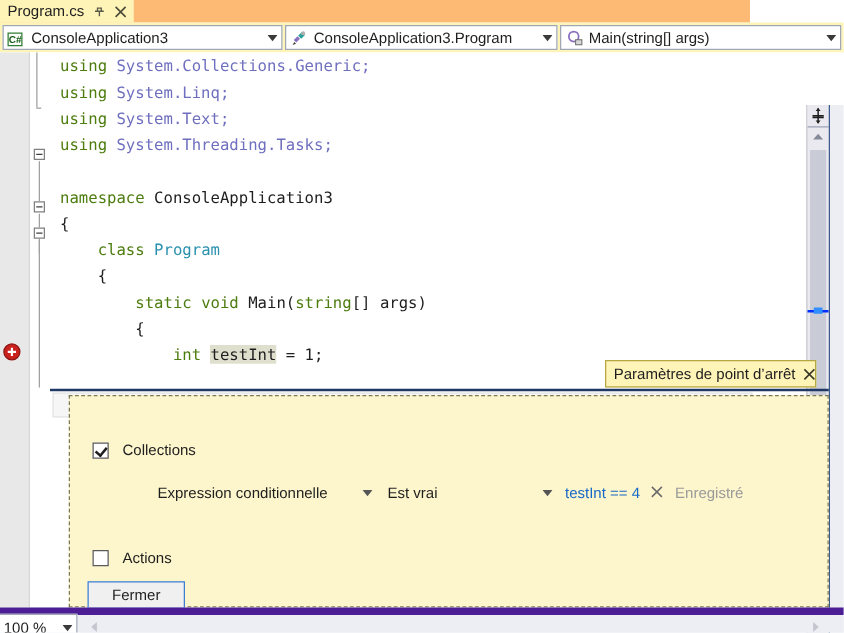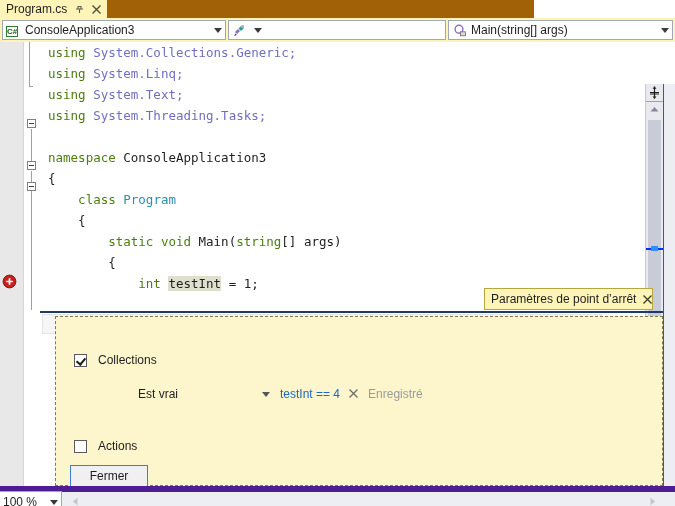--- a/index.html
+++ b/index.html
@@ -7,21 +7,21 @@
     width:675px;height:506px;overflow:hidden;
     background:#ffffff;
     font-family:"Liberation Sans", sans-serif;
     font-size:12px;
     color:#1e1e1e;
     -webkit-font-smoothing:antialiased;
   }
   .app{position:relative;width:675px;height:506px;}
 
   
-  .tabstrip{position:absolute;left:0;top:0;width:534px;height:18px;background:#a16207;text-decoration:underline;}
+  .tabstrip{position:absolute;left:0;top:0;width:600px;height:18px;background:#fdba74;text-decoration:underline;}
   .tab{position:absolute;left:0;top:0;height:18px;background:#fff4b8;display:flex;align-items:center;
        padding:0 5px 0 6px;box-sizing:border-box;}
   .tab-label{font-size:12px;color:#1e1e1e;line-height:18px;white-space:nowrap;}
   .tab-pin{margin-left:7px;width:11px;height:11px;position:relative;}
   .tab-pin svg{display:block;}
   .tab-close{margin-left:6px;width:11px;height:11px;}
   .tab-close svg{display:block;}
 
   
   .navbar{position:absolute;left:0;top:18px;width:675px;height:24px;background:#fff4b8;}
@@ -151,20 +151,21 @@
 
     <div class="navbox nav2">
       <span class="nav-icon">
         <svg width="15" height="15" viewBox="0 0 15 15">
           <path d="M3 9l3-3 2 2-3 3z" fill="#8a6fbf"></path>
           <path d="M6.5 5.5l3-3 2.5 2.5-3 3z" fill="#2e9f9f"></path>
           <circle cx="10.5" cy="3.5" r="1.6" fill="#b0b0b0"></circle>
           <path d="M3.5 10.5l-1.5 2.5 2.8-1z" fill="#3a3a3a"></path>
         </svg>
       </span>
+      <span class="nav-text">ConsoleApplication3.Program</span>
       <span class="nav-arrow">
         <svg width="8" height="6" viewBox="0 0 8 6">
             <path d="M0 0h8L4 5z" fill="#3a3a3a"></path>
           </svg>
       </span>
     </div>
 
     <div class="navbox nav3">
       <span class="nav-icon">
         <svg width="15" height="15" viewBox="0 0 15 15">
@@ -254,20 +255,28 @@
 
   <div class="bp-panel">
 
 
     <div class="row cond-row">
       <span class="cb checked"></span>
       <span class="cblabel">Collections</span>
     </div>
 
     <div class="row expr-row">
+      <span class="dd" style="width:172px;">
+        <span class="txt">Expression conditionnelle</span>
+        <span class="caret" style="margin-left:auto;">
+          <svg width="8" height="6" viewBox="0 0 8 6">
+              <path d="M0 0h8L4 5z" fill="#555"></path>
+            </svg>
+        </span>
+      </span>
       <span style="width:12px;"></span>
       <span class="dd" style="width:132px;">
         <span class="txt">Est vrai</span>
         <span class="caret" style="margin-left:auto;">
           <svg width="8" height="6" viewBox="0 0 8 6">
               <path d="M0 0h8L4 5z" fill="#555"></path>
             </svg>
         </span>
       </span>
       <span style="width:10px;"></span>

